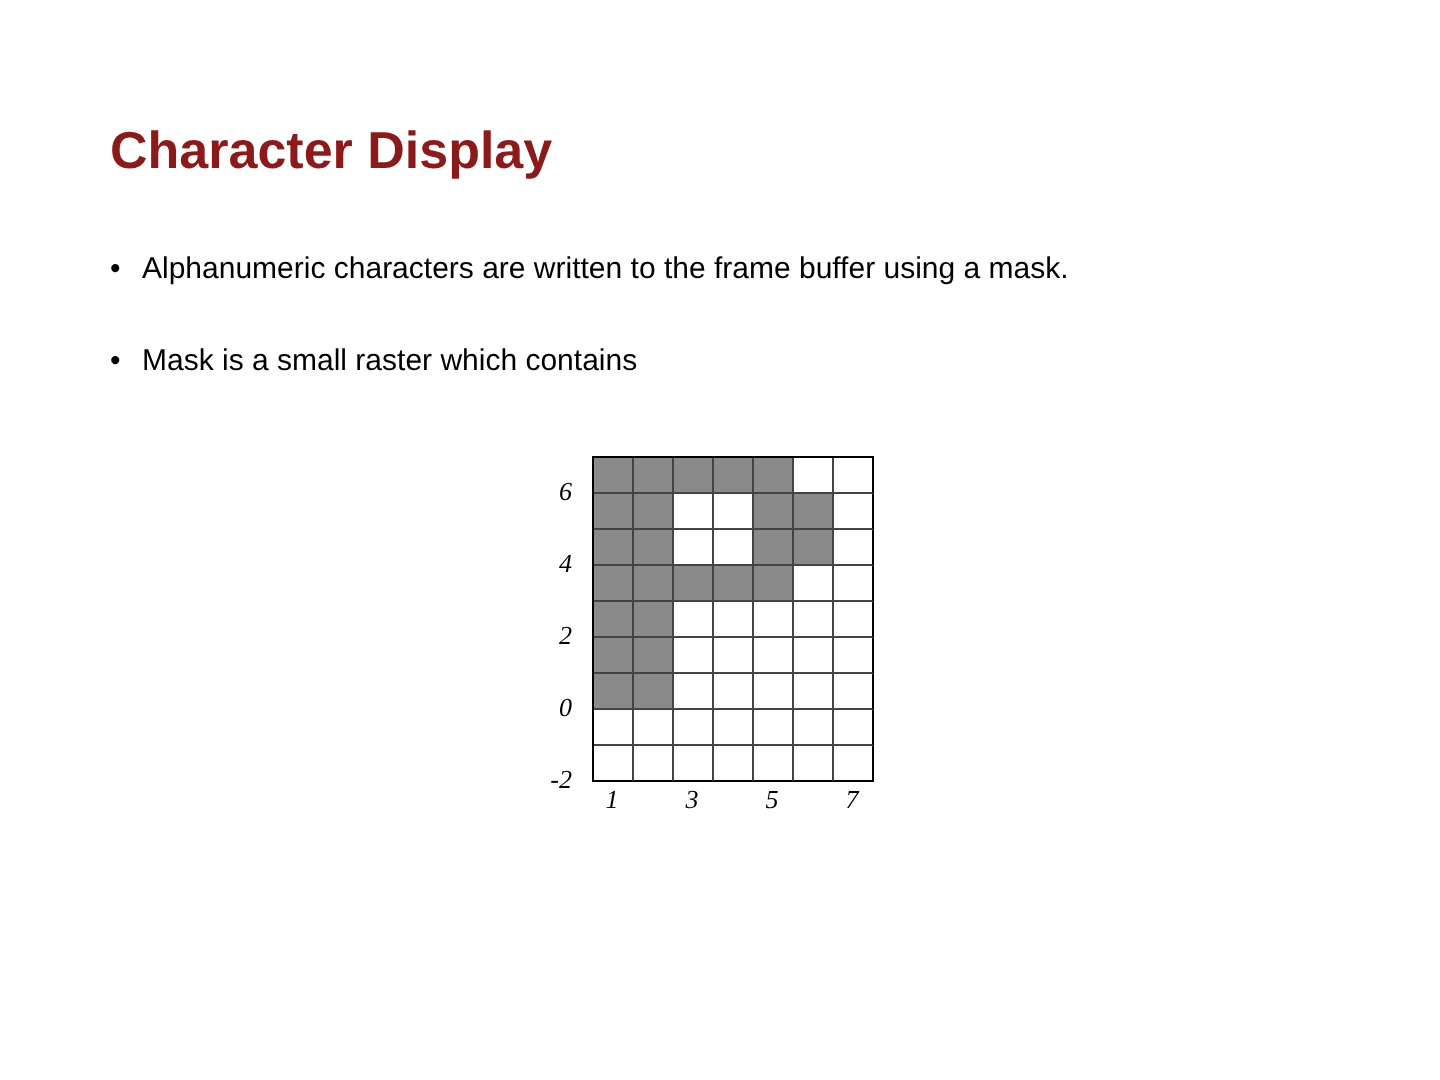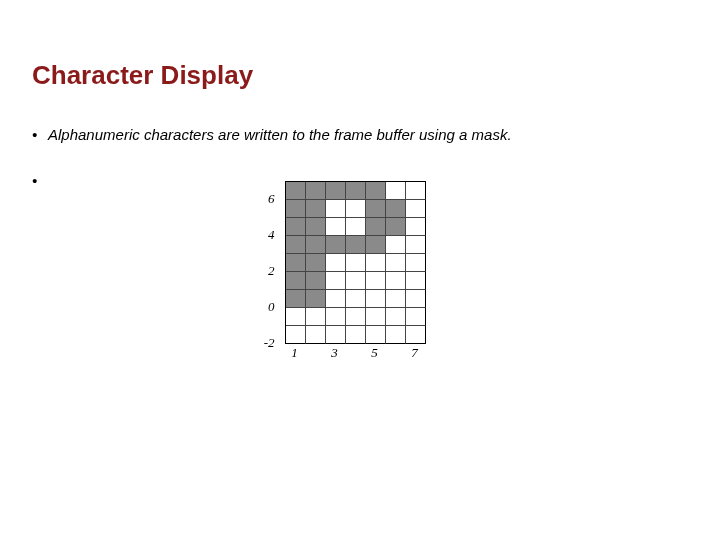--- a/index.html
+++ b/index.html
@@ -6,35 +6,34 @@
     margin: 0;
     padding: 0;
     width: 720px;
     height: 540px;
     background: #ffffff;
     font-family: Arial, Helvetica, sans-serif;
     color: #000;
   }
   .slide {
     box-sizing: border-box;
-    padding: 60px 55px 40px 32px;
+    padding: 60px 55px 40px 55px;
   }
   h1.title {
     font-size: 26px;
     font-weight: bold;
     margin: 0 0 34px 0;
     color: #8b1a1a;
   }
   ul.bullets {
     list-style: none;
     padding: 0;
     margin: 0;
     font-size: 15px;
     line-height: 1.35;
-    font-style: italic;
   }
   ul.bullets > li {
     position: relative;
     padding-left: 16px;
     margin-bottom: 26px;
   }
   ul.bullets > li::before {
     content: "•";
     position: absolute;
     left: 0;
@@ -119,20 +118,21 @@
 <body>
 
 <div class="slide">
   <h1 class="title">Character Display</h1>
 
   <ul class="bullets">
     <li>
       <span>Alphanumeric characters are written to the frame buffer using a mask.</span>
     </li>
     <li>
+      <span>Mask is a small raster which contains</span>
     </li>
   </ul>
 
   <div class="figure-wrap">
     <div class="figure">
       <div class="ylabels">
         <span style="top:18px">6</span>
         <span style="top:54px">4</span>
         <span style="top:90px">2</span>
         <span style="top:126px">0</span>

